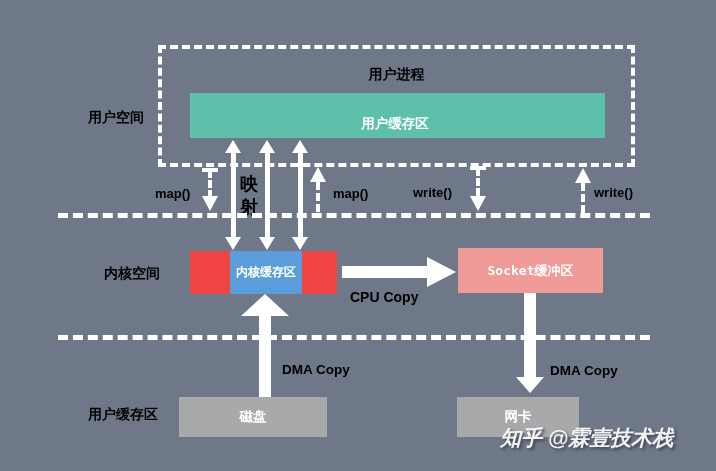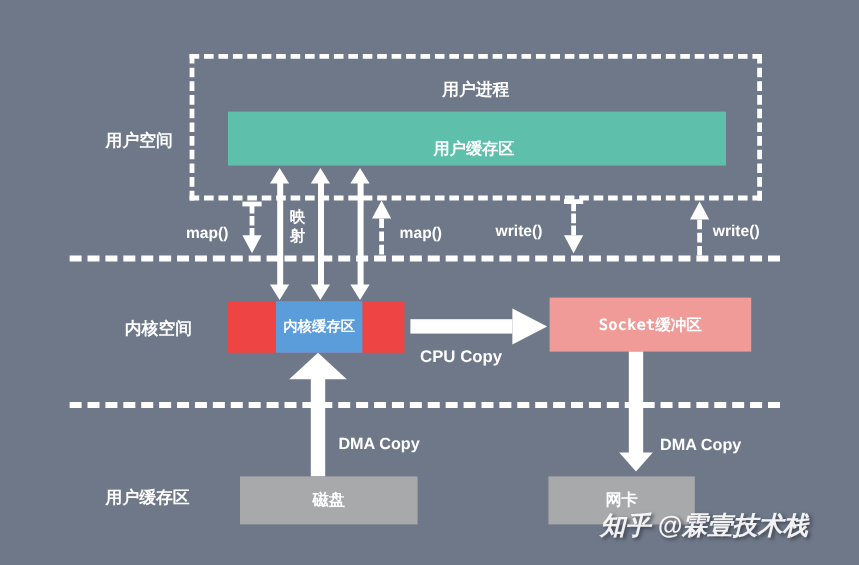--- a/index.html
+++ b/index.html
@@ -2,21 +2,21 @@
 <html><head>
 <meta charset="utf-8">
 <style>
   * { margin: 0; padding: 0; box-sizing: border-box; }
   body { background: #444; font-family: "Liberation Sans", "DejaVu Sans", sans-serif; }
   #stage {
     position: relative; width: 716px; height: 471px;
     background: #6e7888; overflow: hidden; color: #fff;
   }
   .abs { position: absolute; }
-  .lbl { color: #ffffff; font-weight: bold; white-space: nowrap; }
+  .lbl { color: #000000; font-weight: bold; white-space: nowrap; }
 
   
   #user-box {
     left: 158px; top: 45px; width: 477px; height: 122px;
     border: 4px dashed #fff;
   }
   #user-process-title { left: 158px; top: 66px; width: 477px; text-align: center; font-size: 14px; }
 
   
   #user-bar { left: 190px; top: 93px; width: 415px; height: 45px; background: #5ec0ab; }
@@ -50,37 +50,37 @@
   .dash-shaft-v { width: 0; border-left: 4px dashed #fff; }
   .tri-down { width: 0; height: 0; border-left: 8px solid transparent; border-right: 8px solid transparent; border-top: 15px solid #fff; }
   .tri-up { width: 0; height: 0; border-left: 8px solid transparent; border-right: 8px solid transparent; border-bottom: 15px solid #fff; }
 
   .syscall-label { font-size: 13px; }
   #map-left-label  { left: 155px; top: 186px; }
   #map-right-label { left: 333px; top: 186px; }
   #write-left-label { left: 413px; top: 185px; }
   #write-right-label { left: 594px; top: 185px; }
   #mapping-label {
-    left: 240px; top: 173px; width: 16px; font-size: 13px; font-weight: bold;
+    left: 240px; top: 173px; width: 16px; font-size: 18px; font-weight: bold;
     line-height: 1.25; word-break: break-all; white-space: normal; text-align: center;
   }
 
   
   .separator { left: 58px; width: 592px; height: 0; border-top: 5px dashed #fff; }
   #separator-user-kernel { top: 213px; }
   #separator-kernel-hw { top: 335px; }
 
   
   #kernel-buffer-box { left: 190px; top: 251px; width: 147px; height: 43px; background: #ef4444; }
   #kernel-buffer-blue {
     position: absolute; left: 40px; top: 0; width: 72px; height: 43px; background: #5b9ddb;
     display: flex; align-items: center; justify-content: center; font-size: 12px; font-weight: bold;
   }
   #socket-buffer-box {
-    left: 458px; top: 248px; width: 168px; height: 45px; background: #f19b98;
+    left: 458px; top: 248px; width: 145px; height: 45px; background: #f19b98;
     display: flex; align-items: center; justify-content: center;
     font-size: 13px; font-weight: bold; font-family: "DejaVu Sans Mono", monospace;
   }
   #cpu-arrow-shaft { left: 342px; top: 266px; width: 85px; height: 12px; background: #fff; }
   #cpu-arrow-head { left: 427px; top: 257px; width: 0; height: 0;
     border-top: 15px solid transparent; border-bottom: 15px solid transparent; border-left: 29px solid #fff; }
   #cpu-copy-label { left: 350px; top: 289px; font-size: 14px; }
 
   
   #dma-up-shaft { left: 259px; top: 315px; width: 12px; height: 82px; background: #fff; }
@@ -88,21 +88,21 @@
     border-left: 24px solid transparent; border-right: 24px solid transparent; border-bottom: 22px solid #fff; }
   #dma-down-shaft { left: 524px; top: 293px; width: 12px; height: 85px; background: #fff; }
   #dma-down-head { left: 516px; top: 377px; width: 0; height: 0;
     border-left: 14px solid transparent; border-right: 14px solid transparent; border-top: 16px solid #fff; }
   #dma-copy-left-label { left: 282px; top: 362px; font-size: 13.5px; }
   #dma-copy-right-label { left: 550px; top: 363px; font-size: 13.5px; }
 
   
   .hw-box { background: #a7a9ab; display: flex; align-items: center; justify-content: center;
     font-size: 13.5px; font-weight: bold; }
-  #disk-box { left: 200px; top: 397px; width: 148px; height: 40px; }
+  #disk-box { left: 179px; top: 397px; width: 148px; height: 40px; }
   #nic-box { left: 457px; top: 397px; width: 122px; height: 40px; }
 
   
   #watermark {
     left: 500px; top: 424px; width: 212px; font-size: 21px; font-weight: bold;
     color: rgba(255,255,255,0.92); text-shadow: 2px 2px 3px rgba(55,58,70,0.85);
     white-space: nowrap;
     font-style: italic;
   }
 </style>

